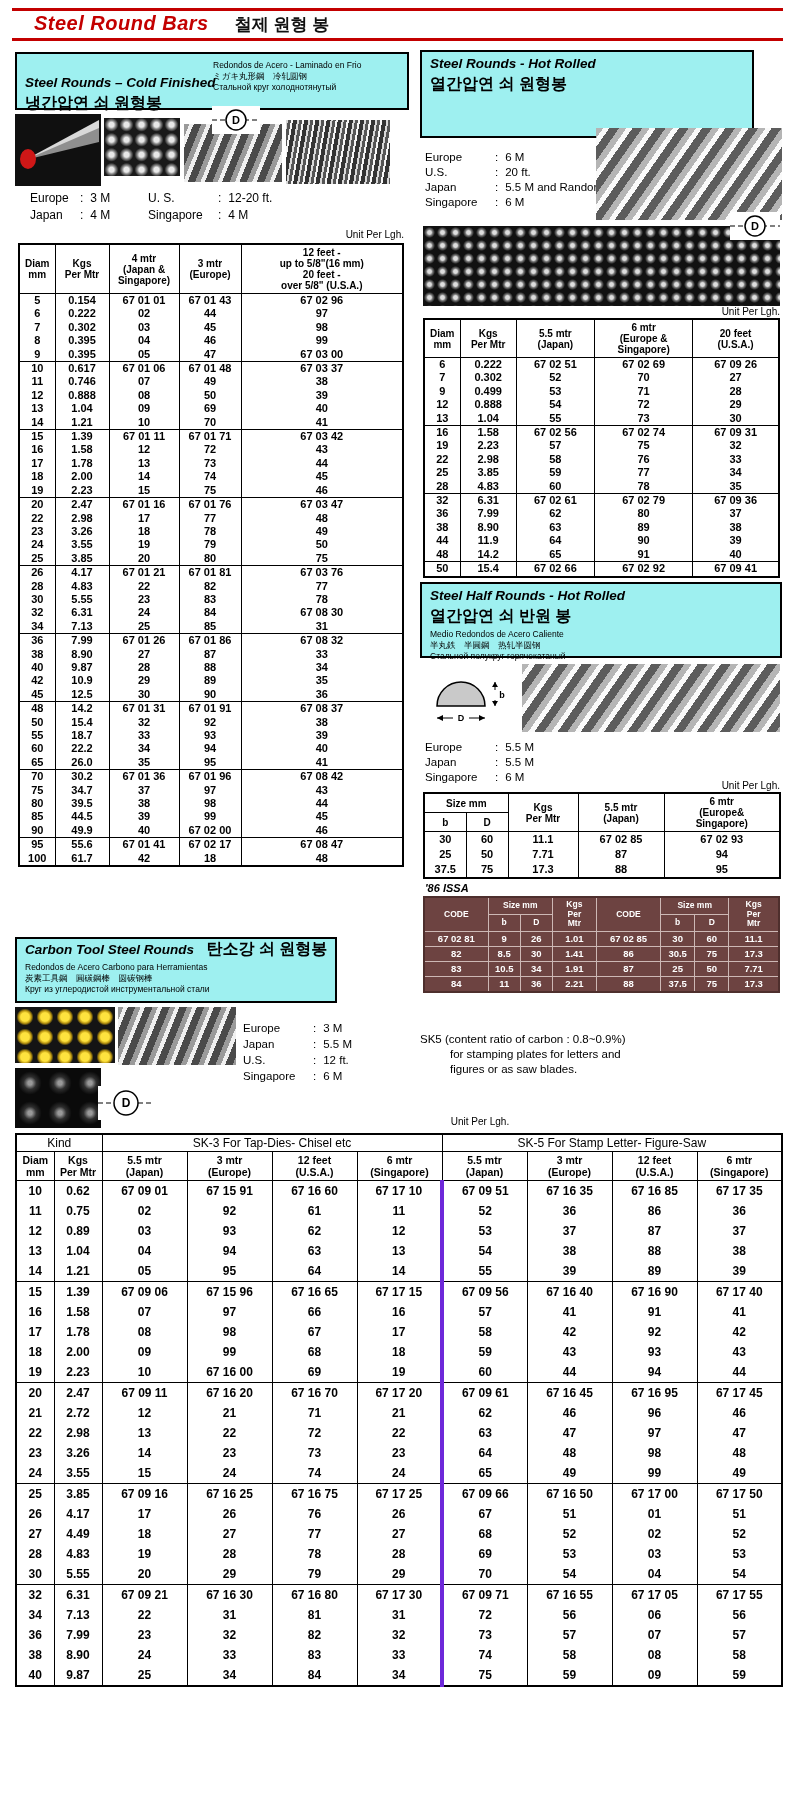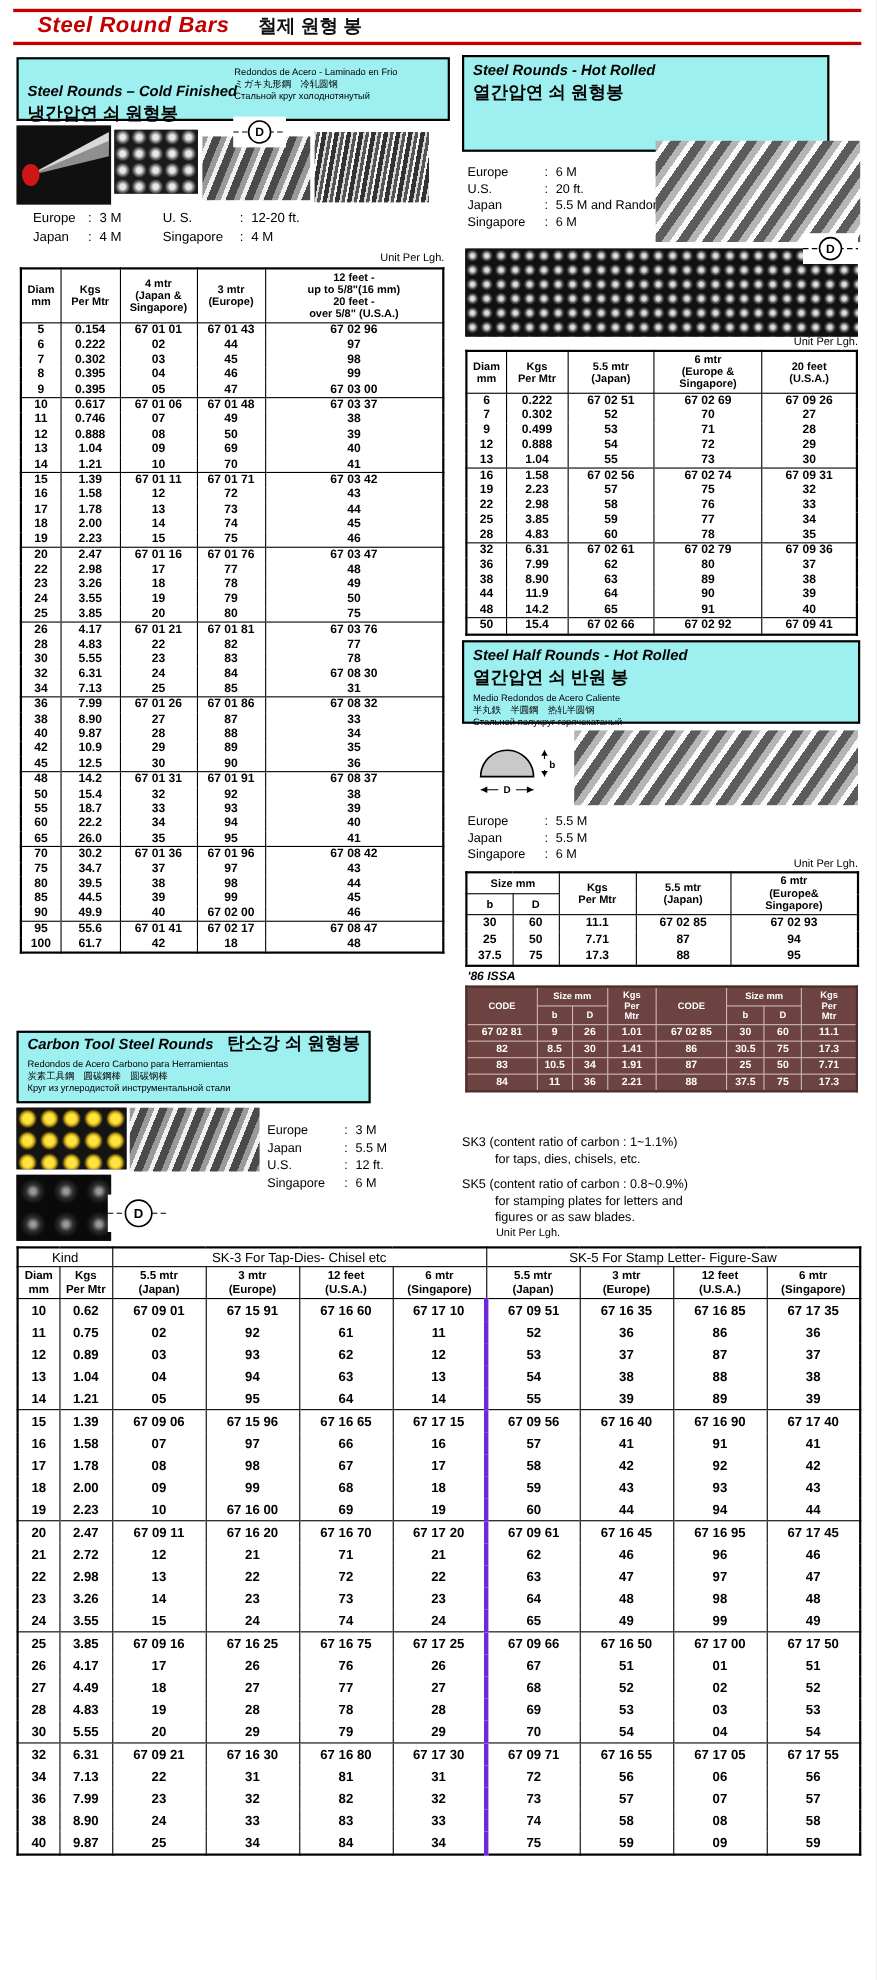--- a/index.html
+++ b/index.html
@@ -857,24 +857,20 @@
       </div>
       <div class="li-pairs">
         <span class="lbl">Singapore</span>
         <span class="sep">:</span>
         <span class="val">6 M</span>
       </div>
     </div>
 
   <div class="abs" style="left:420px;top:1032px;width:370px">
     <div class="note">
-      <div class="note-head">SK3 (content ratio of carbon : 1~1.1%)</div>
-      <div class="note-body">for taps, dies, chisels, etc.</div>
-    </div>
-    <div class="note">
       <div class="note-head">SK5 (content ratio of carbon : 0.8~0.9%)</div>
       <div class="note-body">for stamping plates for letters and
 figures or as saw blades.</div>
     </div>
   </div>
 
   <div class="abs unit" style="left:420px;top:1116px;width:120px;text-align:center">Unit Per Lgh.</div>
   <div class="abs dtable carbontbl" style="left:15px;top:1133px;width:767px">
       <table>
         <colgroup>

